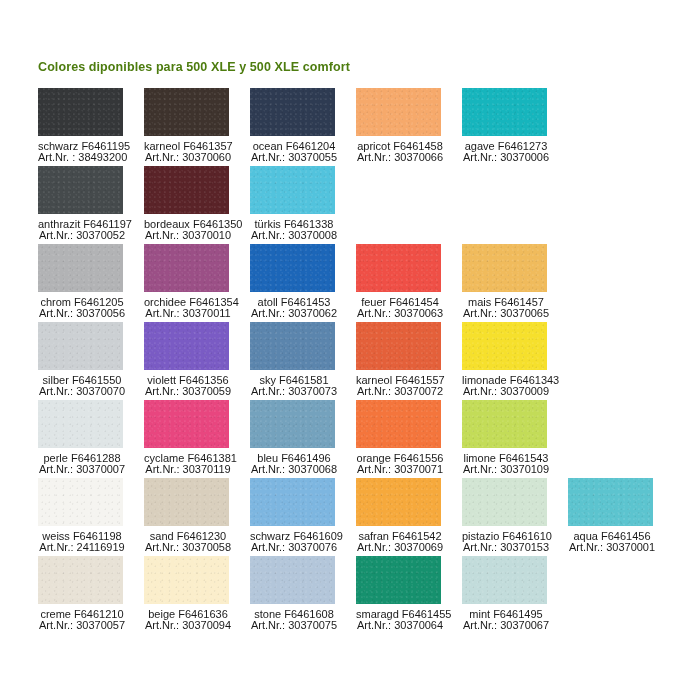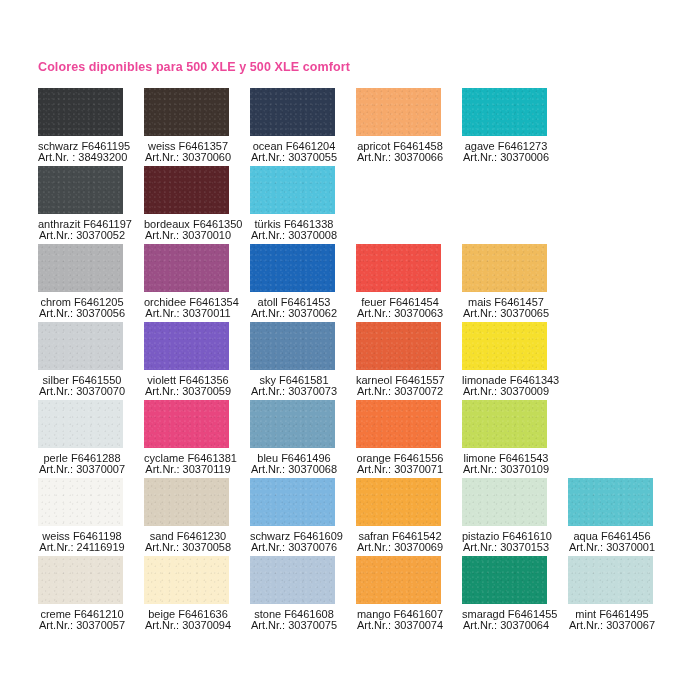--- a/index.html
+++ b/index.html
@@ -20,21 +20,21 @@
     height: 700px;
     box-sizing: border-box;
   }
 
   #page-title {
     position: absolute;
     left: 38px;
     top: 60px;
     font-size: 12.5px;
     font-weight: bold;
-    color: #ec4899;
+    color: #4d7c0f;
     letter-spacing: 0.1px;
     white-space: nowrap;
   }
 
   #swatch-grid {
     position: absolute;
     left: 38px;
     top: 88px;
     width: 640px;
   }
@@ -107,21 +107,21 @@
         <div class="swatch-cell">
           <div class="swatch-chip" style="background: rgb(53, 55, 57);"></div>
           <div class="swatch-caption">
             <span class="swatch-name">schwarz F6461195</span>
             <span class="swatch-art">Art.Nr. : 38493200</span>
           </div>
         </div>
         <div class="swatch-cell">
           <div class="swatch-chip" style="background: rgb(62, 51, 45);"></div>
           <div class="swatch-caption">
-            <span class="swatch-name">weiss F6461357</span>
+            <span class="swatch-name">karneol F6461357</span>
             <span class="swatch-art">Art.Nr.: 30370060</span>
           </div>
         </div>
         <div class="swatch-cell">
           <div class="swatch-chip" style="background: rgb(46, 59, 82);"></div>
           <div class="swatch-caption">
             <span class="swatch-name">ocean F6461204</span>
             <span class="swatch-art">Art.Nr.: 30370055</span>
           </div>
         </div>
@@ -369,27 +369,20 @@
           </div>
         </div>
         <div class="swatch-cell">
           <div class="swatch-chip" style="background: rgb(179, 198, 218);"></div>
           <div class="swatch-caption">
             <span class="swatch-name">stone F6461608</span>
             <span class="swatch-art">Art.Nr.: 30370075</span>
           </div>
         </div>
         <div class="swatch-cell">
-          <div class="swatch-chip" style="background: rgb(245, 163, 65);"></div>
-          <div class="swatch-caption">
-            <span class="swatch-name">mango F6461607</span>
-            <span class="swatch-art">Art.Nr.: 30370074</span>
-          </div>
-        </div>
-        <div class="swatch-cell">
           <div class="swatch-chip" style="background: rgb(22, 145, 110);"></div>
           <div class="swatch-caption">
             <span class="swatch-name">smaragd F6461455</span>
             <span class="swatch-art">Art.Nr.: 30370064</span>
           </div>
         </div>
         <div class="swatch-cell">
           <div class="swatch-chip" style="background: rgb(194, 220, 219);"></div>
           <div class="swatch-caption">
             <span class="swatch-name">mint F6461495</span>

